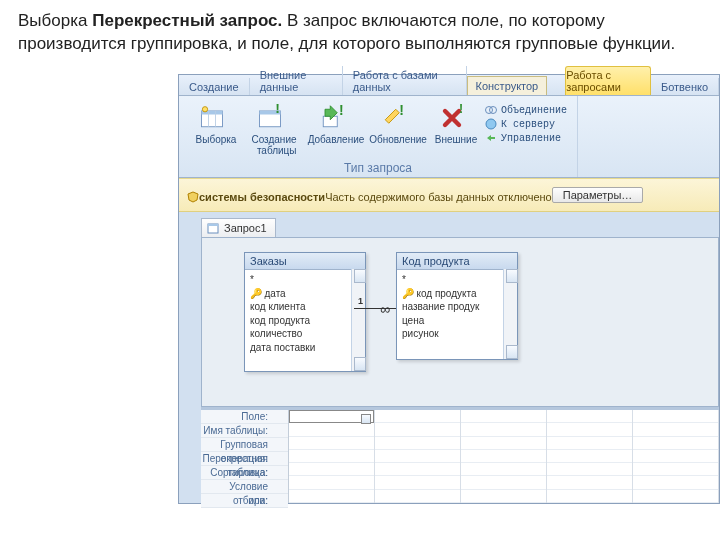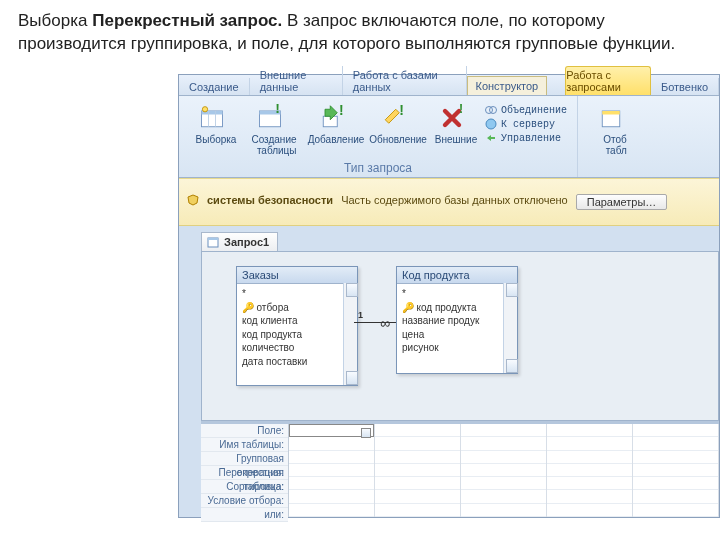--- a/index.html
+++ b/index.html
@@ -124,24 +124,23 @@
     color: #2b4f7d;
     gap: 4px;
     cursor: default;
   }
   .mini-ico { width: 12px; height: 12px; display:inline-flex; align-items:center; justify-content:center; }
   
   .secbar {
     background: linear-gradient(#fcf5d8, #f7ebb8);
     border-top: 1px solid #e6d98e;
     border-bottom: 1px solid #e0d080;
-    padding: 15px 8px;
-    display: flex;
-    align-items: flex-start;
-    gap: 8px;
+    padding: 8px 8px;
+    display: flex;
+    align-items: flex-end;
     font-size: 11px;
     color: #5b4a10;
   }
   .secbar .btn {
     background: linear-gradient(#fdfdfd, #e8e8e8);
     border: 1px solid #a9a9a9;
     border-radius: 2px;
     padding: 1px 10px;
     font-size: 11px;
     color: #333;
@@ -153,21 +152,21 @@
     background: linear-gradient(#fefefe, #eceef1);
     border: 1px solid #a9b8cc;
     border-bottom: none;
     display: inline-flex;
     align-items: center;
     gap: 4px;
     padding: 2px 8px 2px 4px;
     margin: 6px 0 0 22px;
     font-size: 11px;
     color: #333;
-    font-weight: bold;
+    font-weight: normal;
   }
   .doctab .docicon { width: 14px; height: 14px; }
   .canvas {
     background: #e8eef4;
     border: 1px solid #9fb3cc;
     margin: 0 0 0 22px;
     height: 170px;
     position: relative;
   }
   .tablebox {
@@ -235,21 +234,21 @@
   .grid-labels {
     width: 120px;
     border-right: 1px solid #c3cdd9;
   }
   .grid-labels .glabel {
     height: 14px;
     line-height: 14px;
     font-size: 10px;
     color: #4a6a94;
     text-align: right;
-    padding-right: 4px;
+    padding-right: 20px;
     border-bottom: 1px solid #e2e8ef;
     background: #f3f6fa;
   }
   .grid-cells { flex: 1; display: flex; }
   .gcol {
     width: 86px;
     border-right: 1px solid #d7dee7;
     display: flex;
     flex-direction: column;
   }
@@ -365,32 +364,20 @@
           <span class="mini-ico">
               <svg viewBox="0 0 12 12">
                 <path d="M2 6 L6 3 L6 5 L10 5 L10 7 L6 7 L6 9 Z" fill="#58b858"></path>
               </svg>
             </span>
           <span>Управление</span>
         </div>
       </div>
       <div class="rgroup-label">Тип запроса</div>
     </div>
-    <div class="rgroup" style="border-right:none">
-      <div class="rbtn">
-        <div class="ricon">
-          <svg viewBox="0 0 32 32">
-              <rect x="6" y="8" width="20" height="18" fill="#fff" stroke="#6b8fbd"></rect>
-              <rect x="6" y="8" width="20" height="4" fill="#ffe06a"></rect>
-            </svg>
-        </div>
-        <div class="rlabel" style="white-space:pre">Отоб
-табл</div>
-      </div>
-    </div>
   </div>
 
   <div class="secbar">
     <span class="mini-ico">
         <svg viewBox="0 0 12 12">
           <path d="M6 1 L11 3 L10 9 L6 11 L2 9 L1 3 Z" fill="#f0d060" stroke="#b08000"></path>
         </svg>
       </span>
     <b>системы безопасности</b>
     <span>Часть содержимого базы данных отключено</span>
@@ -401,25 +388,25 @@
     <div class="doctab">
       <span class="docicon"><svg viewBox="0 0 14 14">
             <rect x="2" y="3" width="10" height="9" fill="#fff" stroke="#6b8fbd"></rect>
             <rect x="2" y="3" width="10" height="2" fill="#a8c8e8"></rect>
           </svg></span>
       <span>Запрос1</span>
     </div>
 
     <div class="canvas">
 
-      <div class="tablebox" style="left:34px; top:14px; height:120px">
+      <div class="tablebox" style="left:42px; top:14px; height:120px">
         <div class="thead">Заказы</div>
         <div class="tbody">
           <div class="star">*</div>
-          <div><span class="key">🔑</span><span>отбора</span></div>
+          <div><span class="key">🔑</span><span>дата</span></div>
           <div>код клиента</div>
           <div>код продукта</div>
           <div>количество</div>
           <div>дата поставки</div>
         </div>
         <div class="scroll"></div>
       </div>
 
       <div class="rel-line" style="left:152px; top:70px; width:42px"></div>
       <div class="relation-one" style="left:156px; top:58px">1</div>

